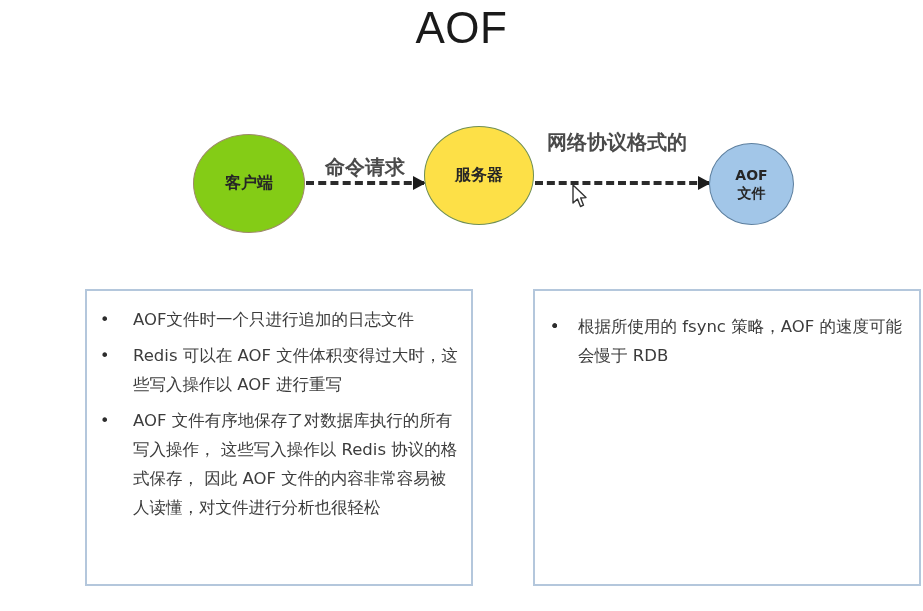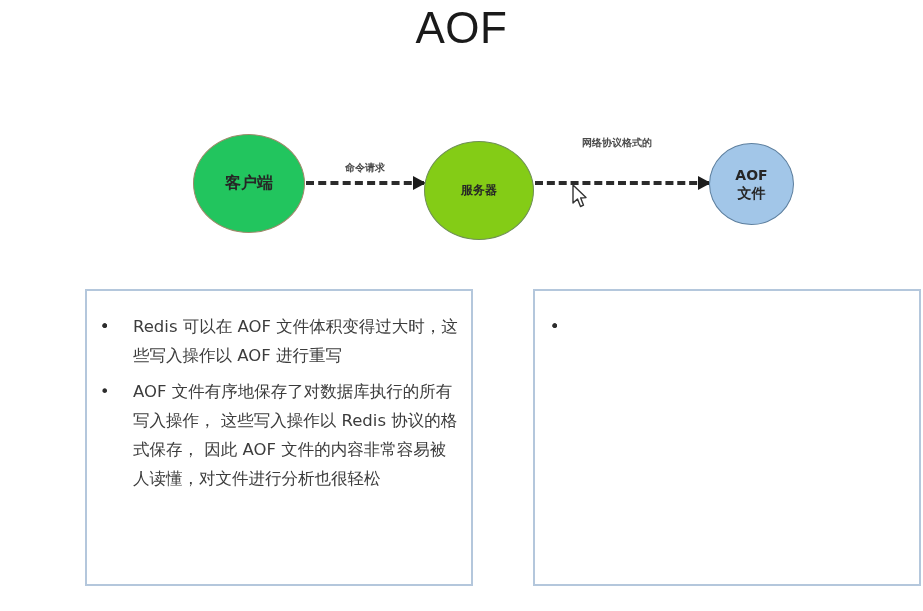--- a/index.html
+++ b/index.html
@@ -51,32 +51,32 @@
     font-family: "DejaVu Sans", "Liberation Sans", sans-serif;
     font-weight: bold;
     color: #262626;
     text-align: center;
   }
   #node-client {
     left: 193px;
     top: 14px;
     width: 112px;
     height: 99px;
-    background: #22c55e;
+    background: #84cc16;
     border-color: #9e8a6a;
     font-size: 16px;
   }
   #node-server {
     left: 424px;
-    top: 21px;
+    top: 6px;
     width: 110px;
     height: 99px;
-    background: #84cc16;
+    background: #fde047;
     border-color: #6f8f57;
-    font-size: 12px;
+    font-size: 16px;
   }
   #node-aof-file {
     left: 709px;
     top: 23px;
     width: 85px;
     height: 82px;
     background: #a2c6e8;
     border-color: #5d7f9e;
     font-size: 14px;
     line-height: 18px;
@@ -115,21 +115,21 @@
     left: 535px;
     top: 61px;
     width: 174px;
   }
 
   .edge-label {
     position: absolute;
     text-align: center;
     font-family: "DejaVu Sans", "Liberation Sans", sans-serif;
     font-weight: bold;
-    font-size: 10px;
+    font-size: 20px;
     line-height: 19px;
     color: #4a4a4a;
     white-space: nowrap;
   }
   #edge-label-command-request {
     left: 306px;
     top: 38px;
     width: 118px;
   }
   #edge-label-protocol-content {
@@ -232,34 +232,36 @@
   <svg id="mouse-cursor" viewBox="0 0 18 26">
     <polygon points="1,1 1,19 5.5,15 8.5,22.5 11.5,21.2 8.7,14 14,13.6" fill="#ffffff" stroke="#333333" stroke-width="1.4" stroke-linejoin="round"></polygon>
   </svg>
 
 </div>
 
 <div id="note-box-advantages" class="note-box">
   <ul class="note-list">
     <li class="note-item">
       <span class="bullet">•</span>
+      <span>AOF文件时一个只进行追加的日志文件</span>
     </li>
     <li class="note-item">
       <span class="bullet">•</span>
       <span>Redis 可以在 AOF 文件体积变得过大时，这些写入操作以 AOF 进行重写</span>
     </li>
     <li class="note-item">
       <span class="bullet">•</span>
       <span>AOF 文件有序地保存了对数据库执行的所有写入操作， 这些写入操作以 Redis 协议的格式保存， 因此 AOF 文件的内容非常容易被人读懂，对文件进行分析也很轻松</span>
     </li>
   </ul>
 </div>
 
 <div id="note-box-disadvantages" class="note-box">
   <ul class="note-list">
     <li class="note-item">
       <span class="bullet">•</span>
     </li>
     <li class="note-item">
       <span class="bullet">•</span>
+      <span>根据所使用的 fsync 策略，AOF 的速度可能会慢于 RDB</span>
     </li>
   </ul>
 </div>
 
 </body></html>

